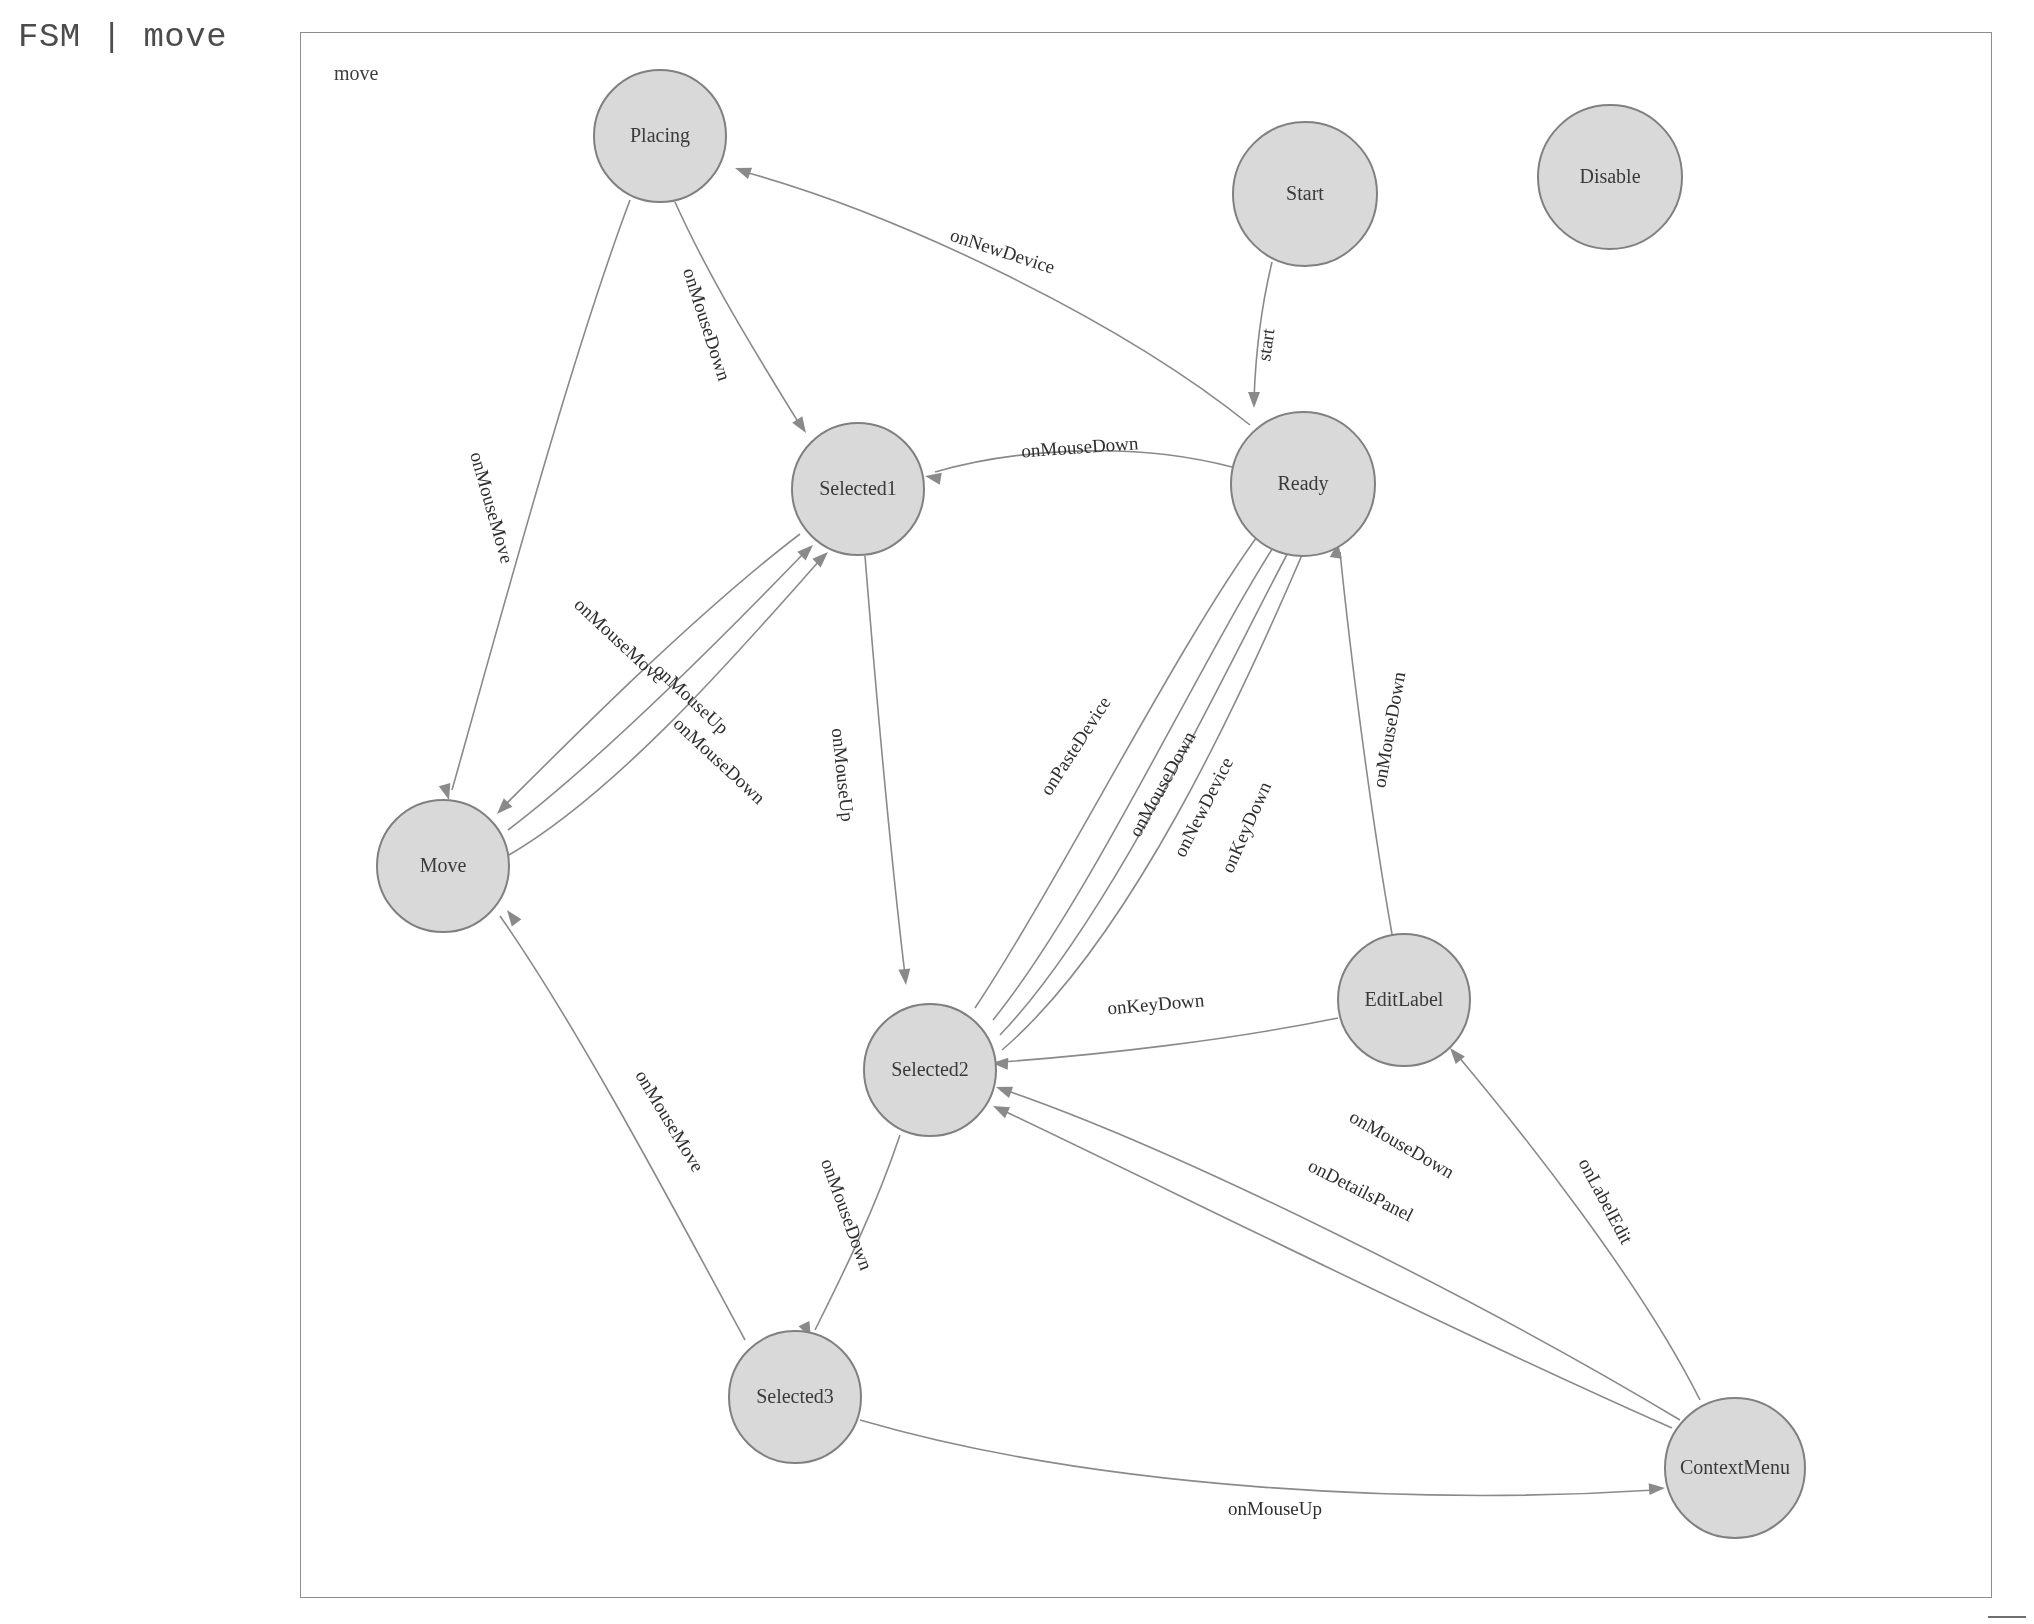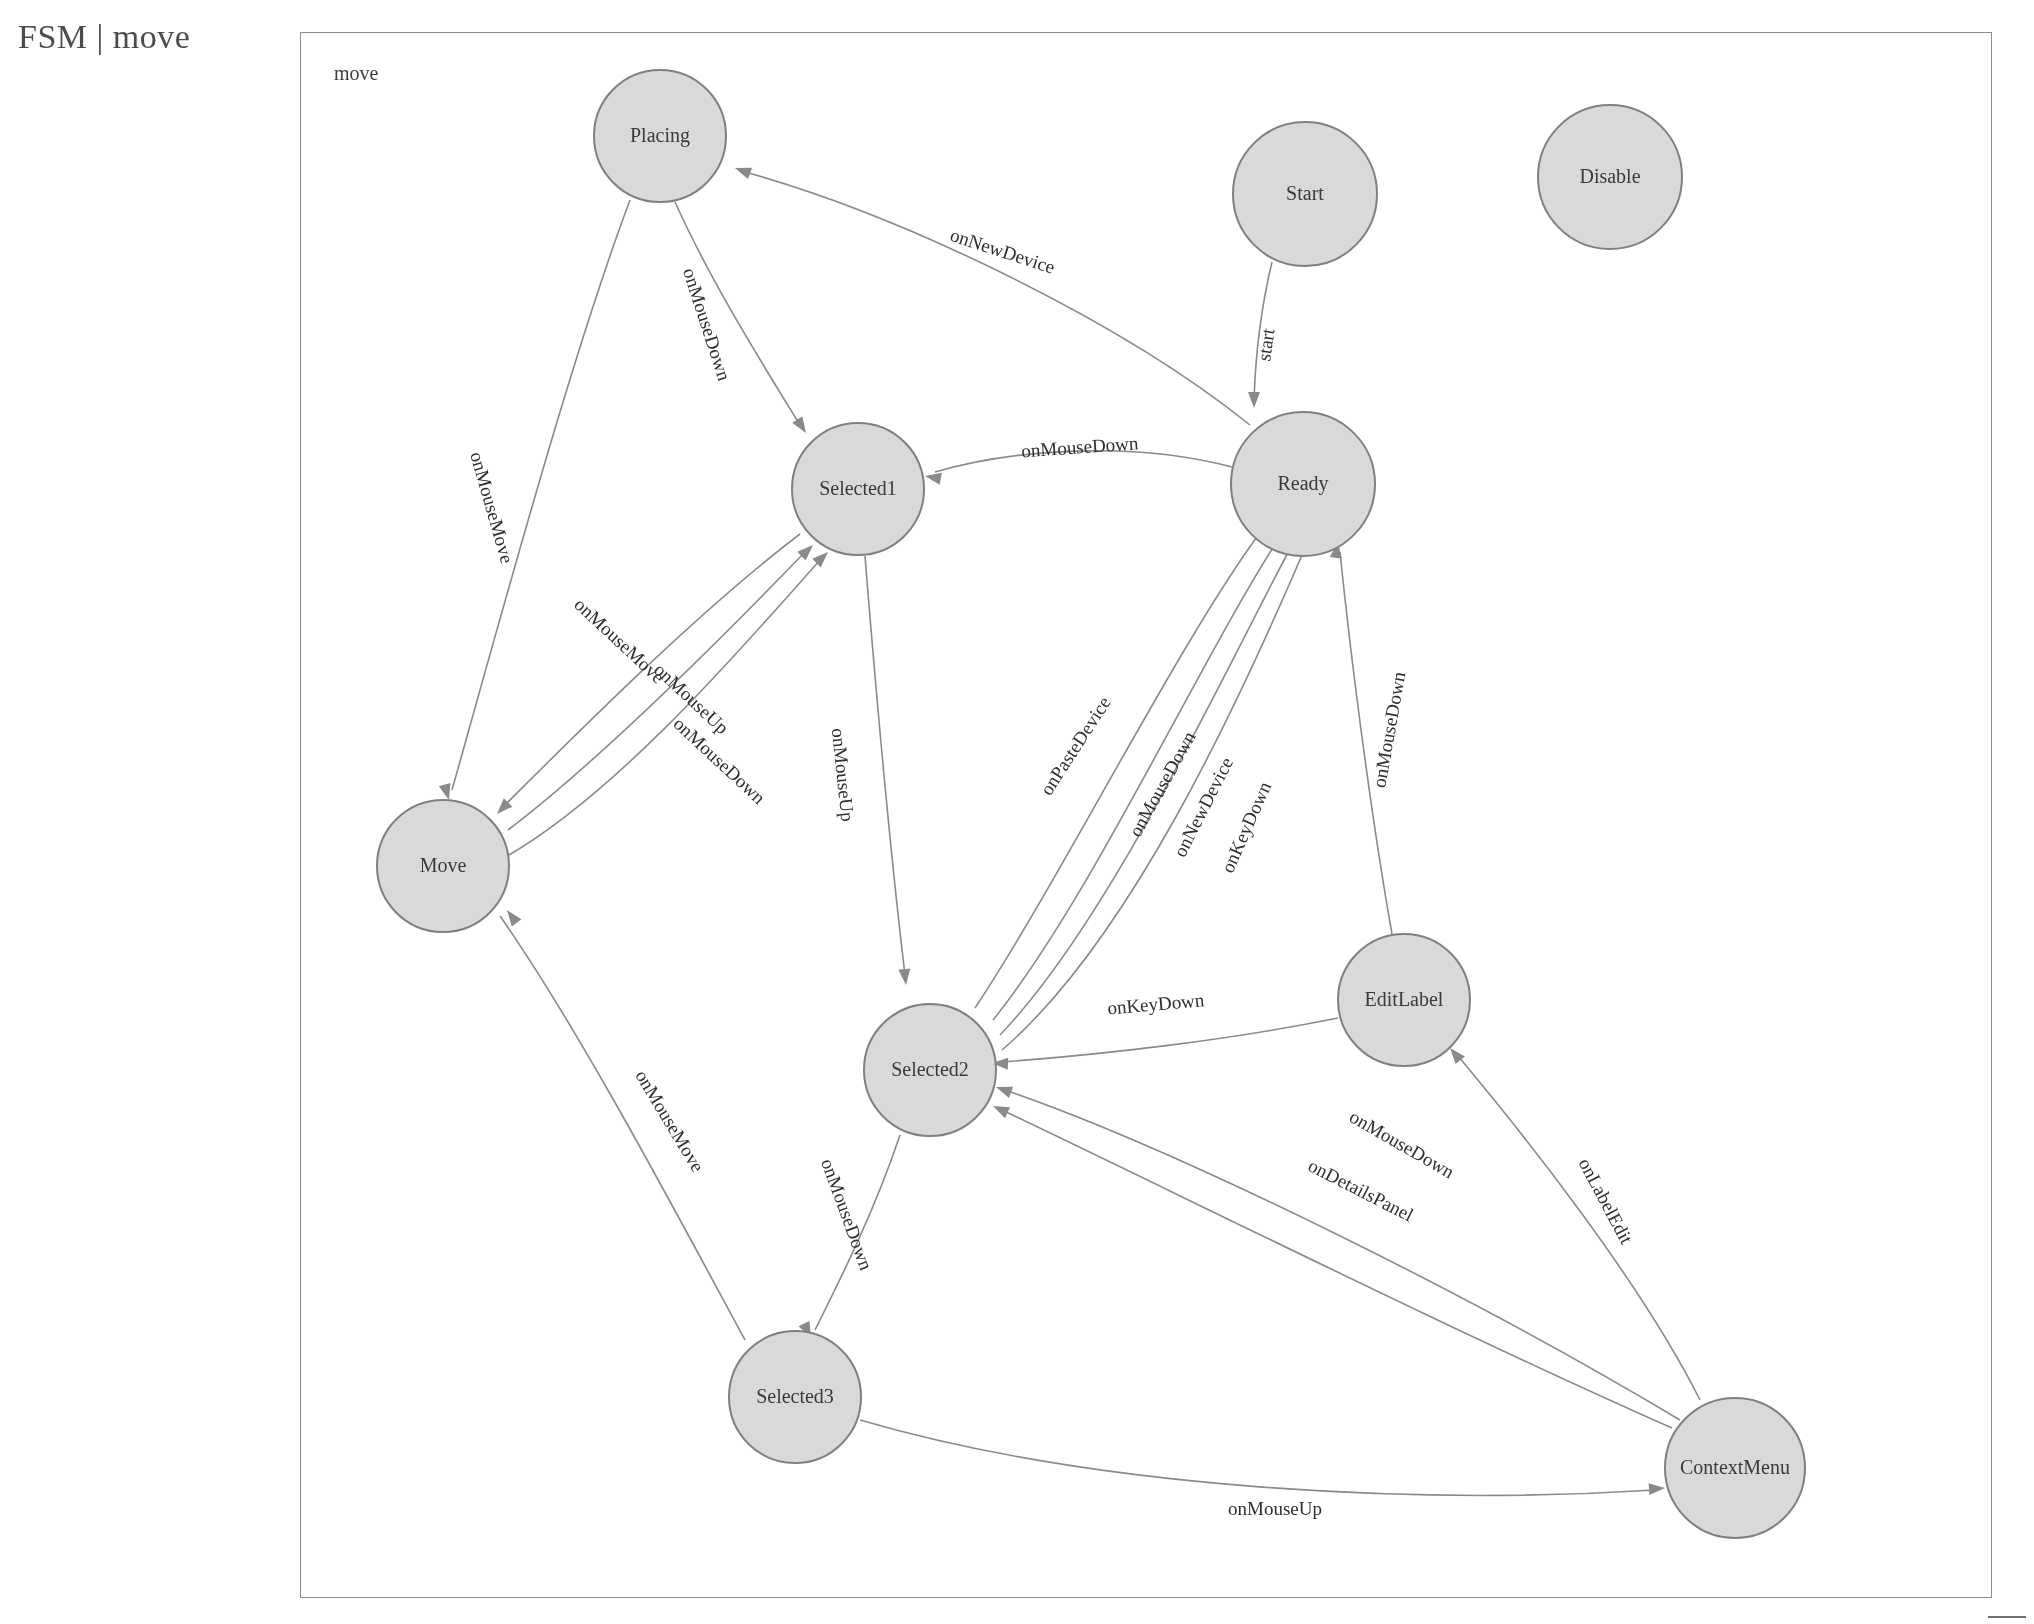--- a/index.html
+++ b/index.html
@@ -13,21 +13,21 @@
   }
   #root {
     position: relative;
     width: 2034px;
     height: 1624px;
   }
   #page-title {
     position: absolute;
     left: 18px;
     top: 18px;
-    font-family: Liberation Serif, serif;
+    font-family: Liberation Mono, monospace;
     font-size: 34px;
     color: #4c4c4c;
     letter-spacing: 0.5px;
     white-space: nowrap;
   }
   #graph-frame {
     position: absolute;
     left: 300px;
     top: 32px;
     width: 1692px;

